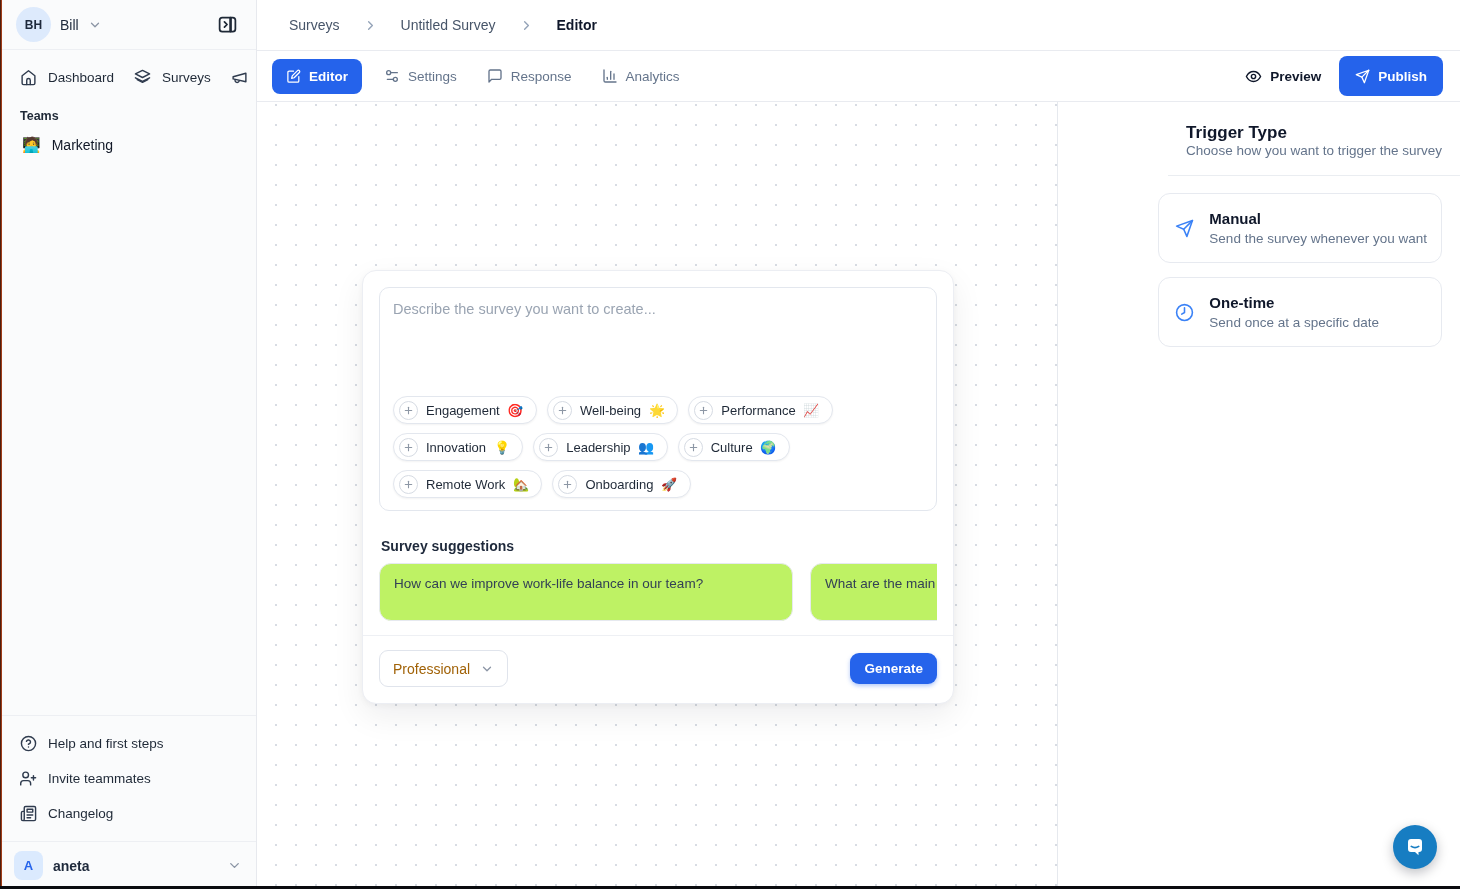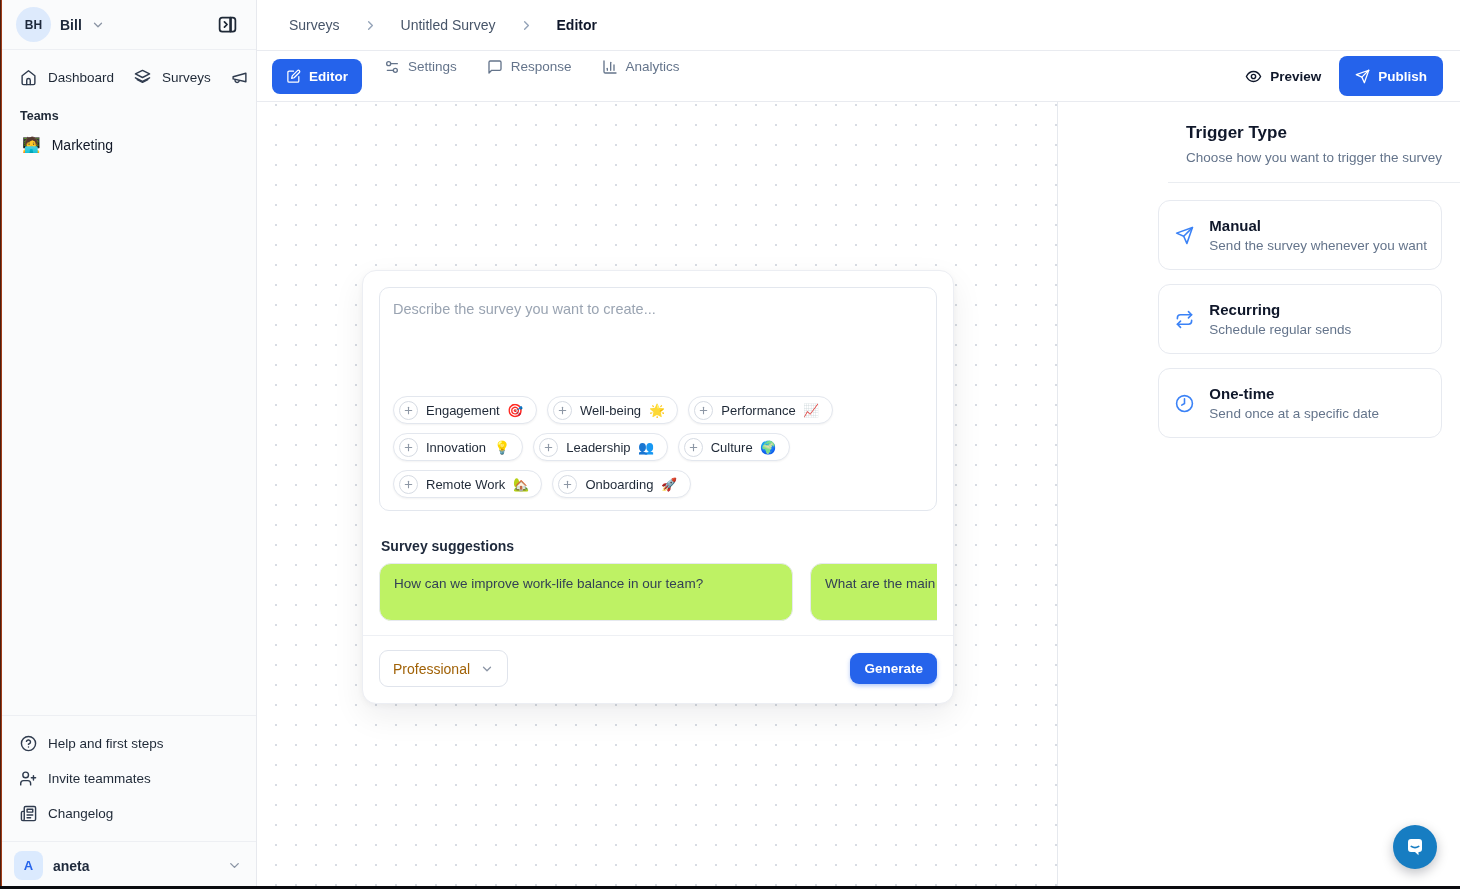--- a/index.html
+++ b/index.html
@@ -13,21 +13,21 @@
   .edge-bottom { position:absolute; left:0; bottom:0; width:100%; height:3px;
     background:#0a0b0f; z-index:50; }
 
   
   .sidebar { width:257px; min-width:257px; background:#fafbfc; border-right:1px solid #e7e9ee;
     display:flex; flex-direction:column; }
   .sb-header { height:50px; display:flex; align-items:center; gap:9px; padding:0 14px 0 16px;
     border-bottom:1px solid #edeff3; }
   .ws-avatar { width:35px; height:35px; border-radius:50%; background:#ddeafc; color:#1e293b;
     font-size:12px; font-weight:700; display:flex; align-items:center; justify-content:center; }
-  .ws-name { font-size:14px; font-weight:700; color:#1e293b; }
+  .ws-name { font-size:14px; font-weight:400; color:#1e293b; }
   .sb-collapse { margin-left:auto; width:30px; height:30px; border:none; background:transparent;
     border-radius:8px; display:flex; align-items:center; justify-content:center; color:#1f2937; cursor:pointer; }
   .sb-nav { padding:12px 12px 0; display:flex; gap:4px; }
   .sb-item { display:flex; align-items:center; gap:11px; padding:7px 8px; border-radius:8px;
     font-size:13.5px; color:#1f2937; cursor:pointer; }
   .sb-item svg { color:#2f3b4e; }
   .sb-section { padding:16px 20px 4px; font-size:12.5px; font-weight:600; color:#1f2937; }
   .sb-team { display:flex; align-items:center; gap:11px; margin:2px 12px; padding:7px 8px 7px 10px;
     border-radius:8px; font-size:14px; color:#111827; cursor:pointer; }
   .sb-team .emoji { font-size:15px; }
@@ -45,21 +45,21 @@
     padding:0 24px 0 32px; border-bottom:1px solid #e9ebf0; background:#fff; }
   .crumb { font-size:14px; color:#475569; cursor:pointer; }
   .crumb.current { color:#0f172a; font-weight:600; }
   .crumb-sep { color:#94a3b8; display:flex; }
 
   .toolbar { height:51px; min-height:51px; display:flex; align-items:center;
     padding:0 17px 0 15px; background:#fff; border-bottom:1px solid #e9ebf0; }
   .tab-active { display:flex; align-items:center; gap:8px; height:35px; padding:0 14px;
     background:#2563eb; color:#fff; border:none; border-radius:8px; font-size:13.5px;
     font-weight:600; font-family:inherit; cursor:pointer; }
-  .tab { display:flex; gap:8px; height:35px; padding:0 8px; background:transparent;
+  .tab { display:flex; align-items:center; gap:8px; height:35px; padding:0 8px; background:transparent;
     border:none; color:#64748b; font-size:13.5px; font-weight:500; font-family:inherit;
     margin-left:14px; cursor:pointer; }
   .toolbar-right { margin-left:auto; display:flex; align-items:center; gap:18px; }
   .preview-btn { display:flex; align-items:center; gap:8px; background:transparent; border:none;
     font-size:13.5px; font-weight:600; color:#0f172a; font-family:inherit; cursor:pointer; }
   .publish-btn { display:flex; align-items:center; gap:8px; height:40px; padding:0 16px;
     background:#2563eb; color:#fff; border:none; border-radius:8px; font-size:13.5px;
     font-weight:600; font-family:inherit; cursor:pointer; }
 
   .content { flex:1; display:flex; min-height:0; }
@@ -94,21 +94,21 @@
   .tone-select .chev { color:#8b95a5; display:flex; }
   .generate-btn { height:31px; padding:0 14px; background:#2563eb; color:#fff; border:none;
     border-radius:9px; font-size:13.5px; font-weight:600; font-family:inherit; cursor:pointer;
     box-shadow:0 2px 4px rgba(37,99,235,.35); }
 
   
   .trigger-panel { width:403px; min-width:403px; background:#fff; border-left:1px solid #e6e9ee;
     display:flex; flex-direction:column;align-items:flex-end; }
   .tp-header { padding:21px 18px 17px; border-bottom:1px solid #eaedf1; }
   .tp-title { font-size:17px; font-weight:700; color:#0f172a; }
-  .tp-sub { margin-top:7px; font-size:13.5px; color:#64748b; }
+  .tp-sub { margin-top:0; font-size:13.5px; color:#64748b; }
   .tp-list { padding:17px 18px; display:flex; flex-direction:column; gap:14px; }
   .tp-card { display:flex; align-items:center; gap:14px; border:1px solid #e7eaf0; border-radius:12px;
     background:#fff; padding:16px 14px; cursor:pointer; }
   .tp-icon { width:22px; display:flex; justify-content:center; color:#3b82f6; }
   .tp-card-title { font-size:15px; font-weight:600; color:#0f172a; }
   .tp-card-desc { margin-top:4px; font-size:13.5px; color:#64748b; }
 
   
   .chat-fab { position:absolute; right:23px; bottom:20px; width:44px; height:44px; border-radius:50%;
     background:#177dc2; border:none; display:flex; align-items:center; justify-content:center;
@@ -419,34 +419,20 @@
                 </svg>
             </span>
             <div>
               <div class="tp-card-title">Manual</div>
               <div class="tp-card-desc">Send the survey whenever you want</div>
             </div>
           </div>
           <div class="tp-card">
             <span class="tp-icon">
               <svg width="19" height="19" viewBox="0 0 24 24" fill="none" stroke="currentColor" stroke-width="2" stroke-linecap="round" stroke-linejoin="round">
-                  <path d="m17 2 4 4-4 4"></path>
-                  <path d="M3 11v-1a4 4 0 0 1 4-4h14"></path>
-                  <path d="m7 22-4-4 4-4"></path>
-                  <path d="M21 13v1a4 4 0 0 1-4 4H3"></path>
-                </svg>
-            </span>
-            <div>
-              <div class="tp-card-title">Recurring</div>
-              <div class="tp-card-desc">Schedule regular sends</div>
-            </div>
-          </div>
-          <div class="tp-card">
-            <span class="tp-icon">
-              <svg width="19" height="19" viewBox="0 0 24 24" fill="none" stroke="currentColor" stroke-width="2" stroke-linecap="round" stroke-linejoin="round">
                   <circle cx="12" cy="12" r="10"></circle>
                   <path d="M12 6v6l-3.5 2"></path>
                 </svg>
             </span>
             <div>
               <div class="tp-card-title">One-time</div>
               <div class="tp-card-desc">Send once at a specific date</div>
             </div>
           </div>
         </div>

